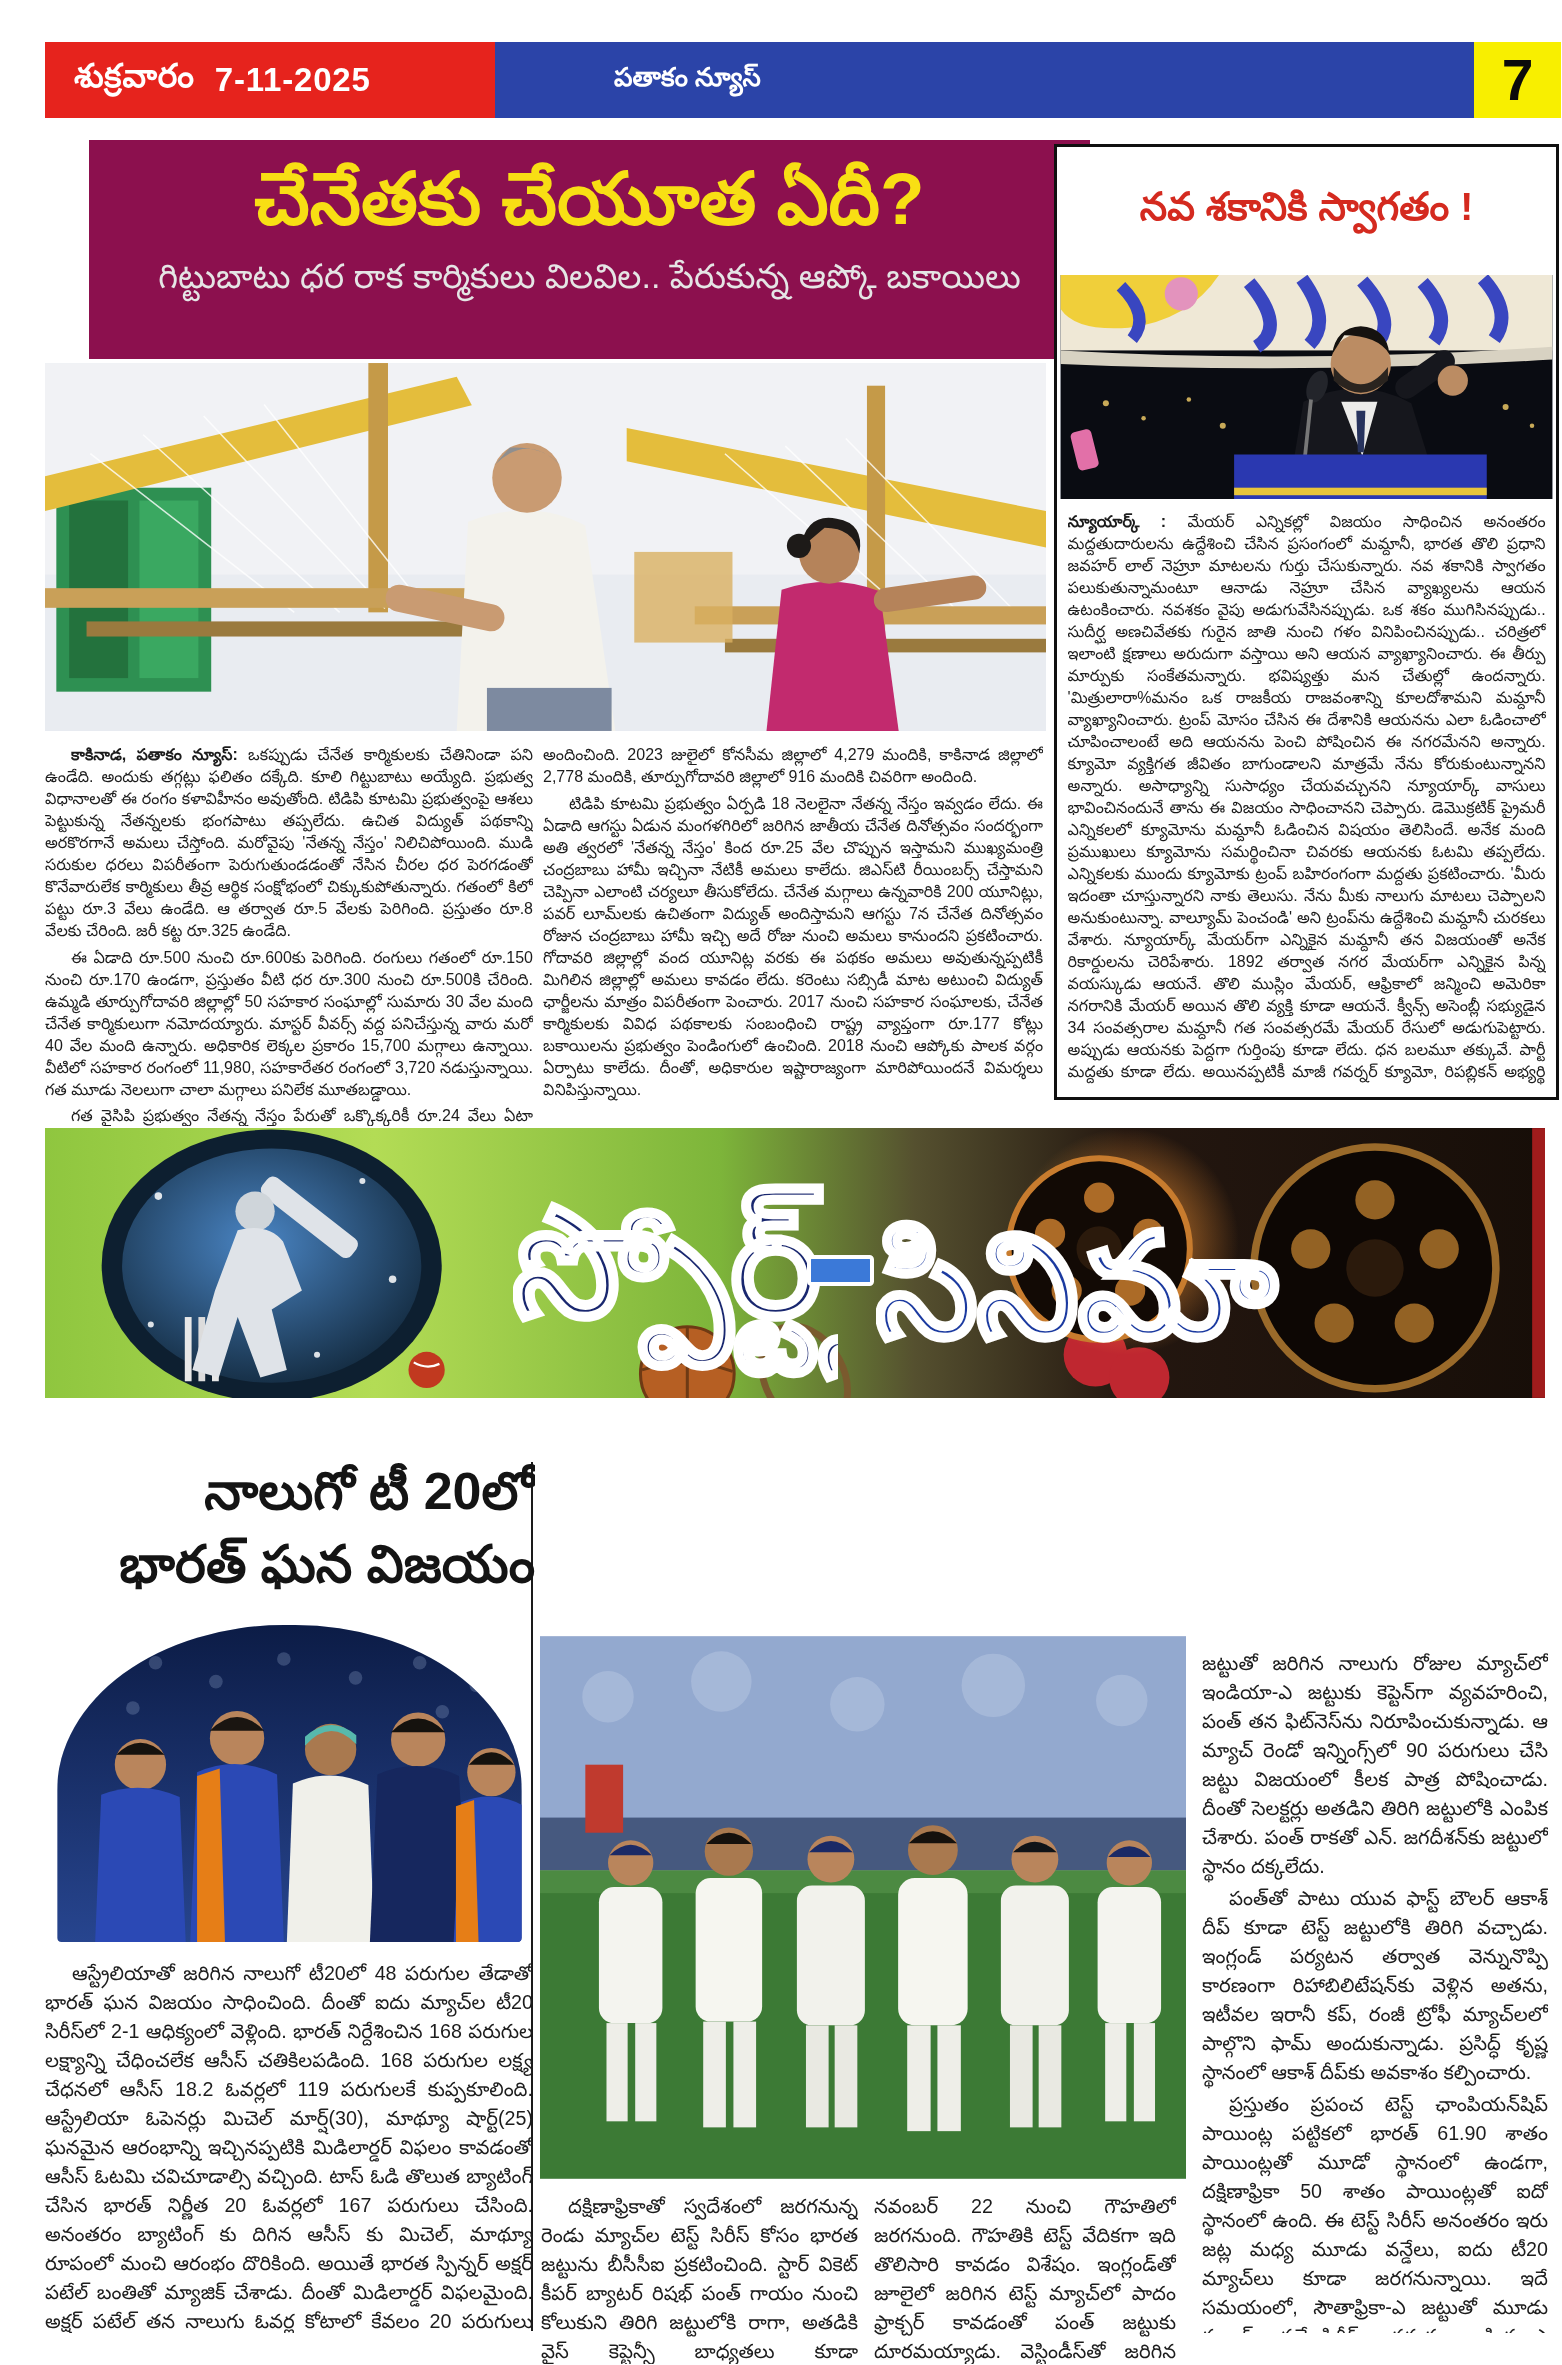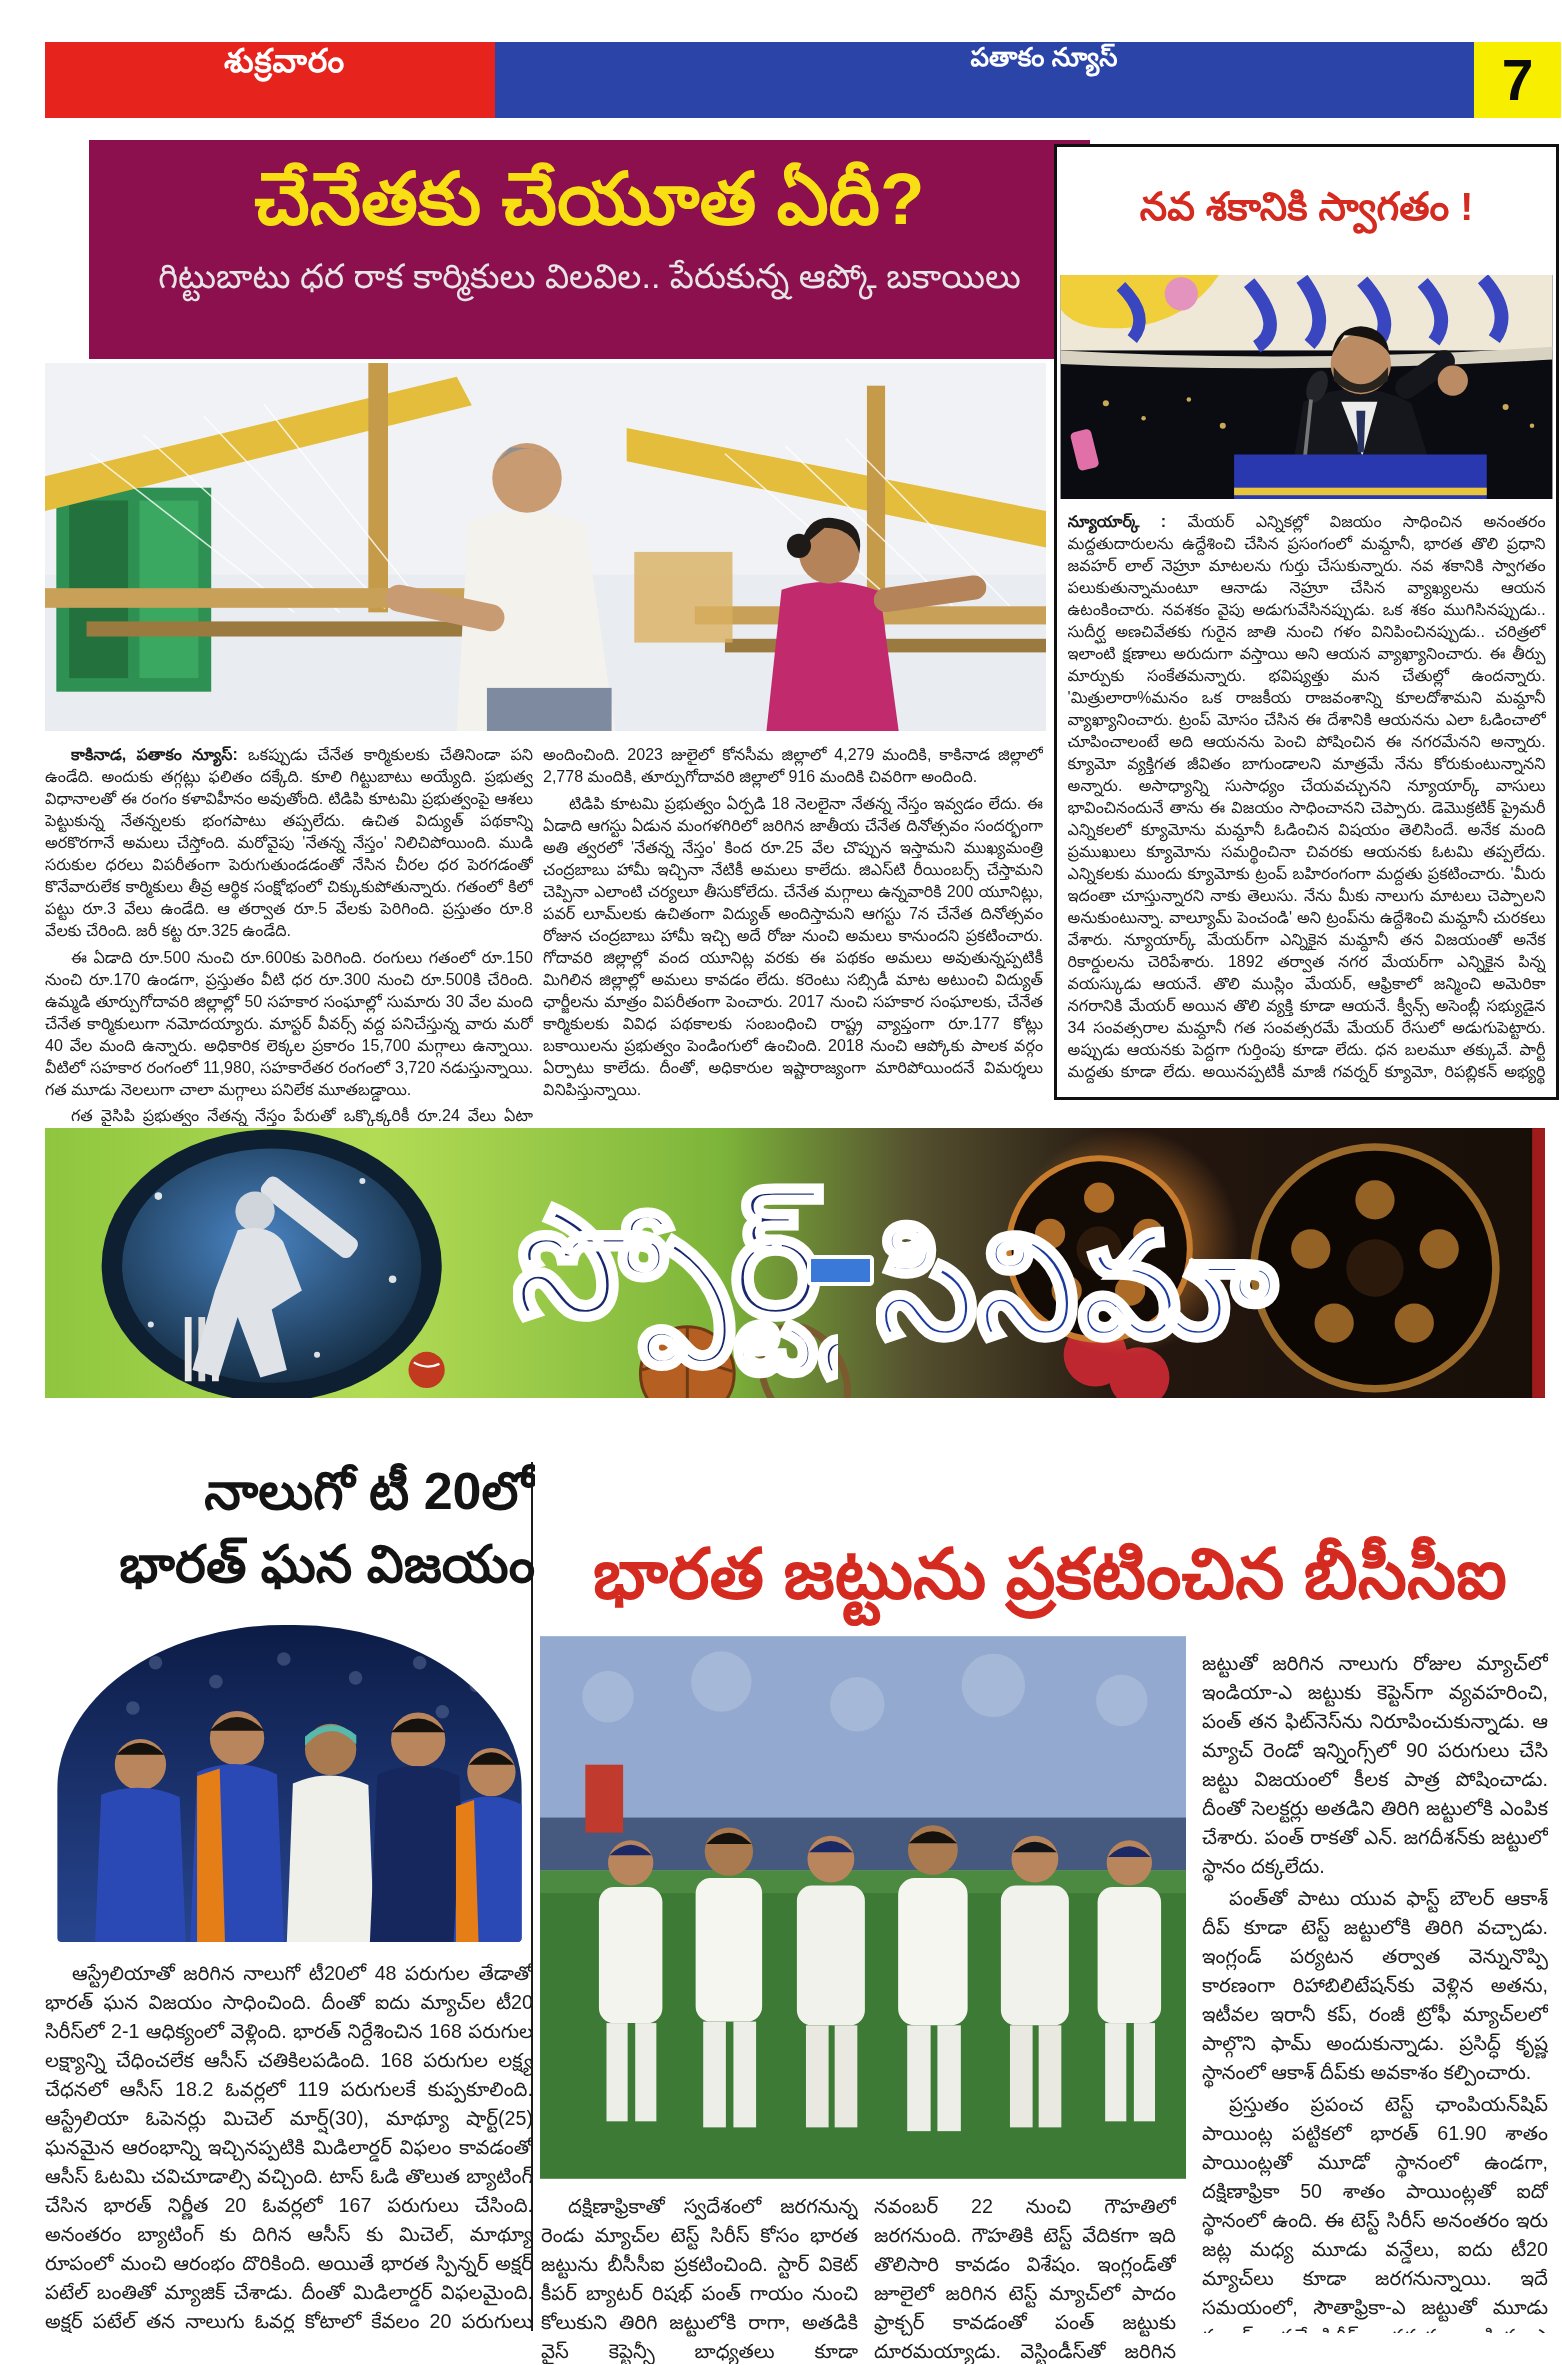--- a/index.html
+++ b/index.html
@@ -1,18 +1,18 @@
 <!DOCTYPE html>
 <html style="font-size:12px"><head>
 <meta charset="utf-8">
 <style>
   html,body{margin:0;padding:0;background:#ffffff;}
   .page{position:relative;width:1562px;height:2366px;background:#fff;overflow:hidden;
         font-family:"Liberation Sans","DejaVu Sans",sans-serif;color:#1c1c1c;}
-  .abs{position:absolute;flex-direction:column;}
+  .abs{position:absolute;}
   
   .bar-red{left:45px;top:42px;width:450px;height:76px;background:#e6231d;color:#fff;
            display:flex;align-items:center;padding-left:29px;box-sizing:border-box;
            font-weight:bold;font-size:33px;letter-spacing:0.8px;}
   .bar-blue{left:495px;top:42px;width:979px;height:76px;background:#2b44a8;color:#fff;
             display:flex;align-items:center;padding-left:119px;box-sizing:border-box;
             font-weight:bold;font-size:26px;}
   .bar-page{left:1474px;top:42px;width:87px;height:76px;background:#f8ef00;color:#0b0b0b;
             display:flex;align-items:center;justify-content:center;font-weight:bold;font-size:57px;}
   
@@ -274,21 +274,20 @@
           <path d="M545,185 Q575,152 605,185 Z" fill="#15120e"></path>
         <path d="M535,235 Q575,218 615,238 L615,420 525,420 Z" fill="#2b49b5"></path>
         <polygon points="528,240 552,232 558,420 528,420" fill="#e67e17"></polygon>
       </g>
     </svg>
   </div>
   <div class="abs sportstext" style="left:45px;top:1959px;width:488px;height:374px;">
     <p>ఆస్ట్రేలియాతో జరిగిన నాలుగో టీ20లో 48 పరుగుల తేడాతో భారత్ ఘన విజయం సాధించింది. దీంతో ఐదు మ్యాచ్‌ల టీ20 సిరీస్‌లో 2-1 ఆధిక్యంలో వెళ్లింది. భారత్ నిర్దేశించిన 168 పరుగుల లక్ష్యాన్ని చేధించలేక ఆసీస్ చతికిలపడింది. 168 పరుగుల లక్ష్య చేధనలో ఆసీస్ 18.2 ఓవర్లలో 119 పరుగులకే కుప్పకూలింది. ఆస్ట్రేలియా ఓపెనర్లు మిచెల్ మార్ష్(30), మాథ్యూ షార్ట్(25) ఘనమైన ఆరంభాన్ని ఇచ్చినప్పటికి మిడిలార్డర్ విఫలం కావడంతో ఆసీస్ ఓటమి చవిచూడాల్సి వచ్చింది. టాస్ ఓడి తొలుత బ్యాటింగ్ చేసిన భారత్ నిర్ణీత 20 ఓవర్లలో 167 పరుగులు చేసింది. అనంతరం బ్యాటింగ్ కు దిగిన ఆసీస్ కు మిచెల్, మాథ్యూ రూపంలో మంచి ఆరంభం దొరికింది. అయితే భారత స్పిన్నర్ అక్షర్ పటేల్ బంతితో మ్యాజిక్ చేశాడు. దీంతో మిడిలార్డర్ విఫలమైంది. అక్షర్ పటేల్ తన నాలుగు ఓవర్ల కోటాలో కేవలం 20 పరుగులు మాత్రమే ఇచ్చి రెండు కీలక వికెట్లను పడగొట్టాడు. అక్షర్ దూకుడుగా ఆడుతున్న మాథ్యూ షార్ట్‌ను ఔట్ చేసి భారత్‌కు తొలి వికెట్‌ను అందించాడు. వాషింగ్టన్ సుందర్ మూడు వికెట్లను పడగొట్టాడు. అక్షర్ తో పాటు శివమ్ దూబే రెండు వికెట్లు తీశాడు. అలానే వరుణ్ చక్రవర్తి, బుమ్రా, అర్ష్‌దీప్ సింగ్ తలా వికెట్ తీసి.. భారత్ విజయం కీలక పాత్ర పోషించారు. భారత బ్యాటర్లలో శుభ్‌మన్ గిల్ పరుగులతో టాప్ స్కోరర్‌గా నిలిచాడు. కానీ అతడు 120 కంటే తక్కువ స్ట్రైక్ రేట్‌తో బ్యాటింగ్ చేశాడు. మొత్తంగా ఐదు మ్యాచ్‌ల టీ20 సిరీస్ లో భారత్ 2-1 తేడాతో ఆధిక్యంలో ఉంది.</p>
   </div>
 
-  <div class="abs bcci-head-main">భారత జట్టును ప్రకటించిన బీసీసీఐ</div>
 
   <div class="abs photo-frame" style="left:540px;top:1636px;width:646px;height:543px;">
     <svg width="646" height="543" viewBox="0 0 855 718">
       <rect width="855" height="300" fill="#93a9cf"></rect>
       <g fill="#aebfdd" opacity="0.7">
         <circle cx="90" cy="80" r="34"></circle>
           <circle cx="240" cy="60" r="40"></circle>
           <circle cx="420" cy="90" r="36"></circle>
         <circle cx="600" cy="65" r="42"></circle>
           <circle cx="770" cy="85" r="34"></circle>

